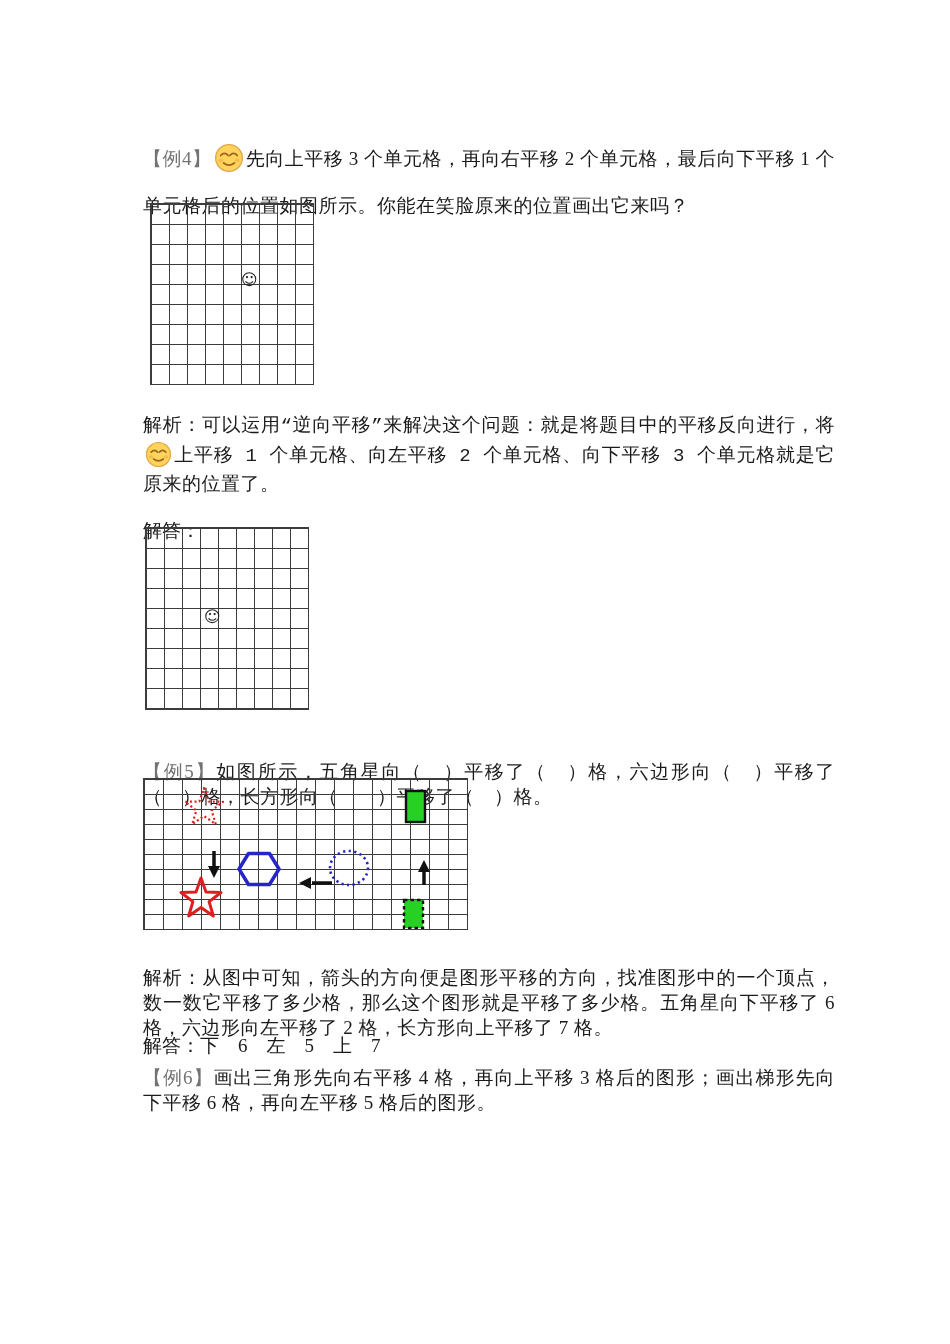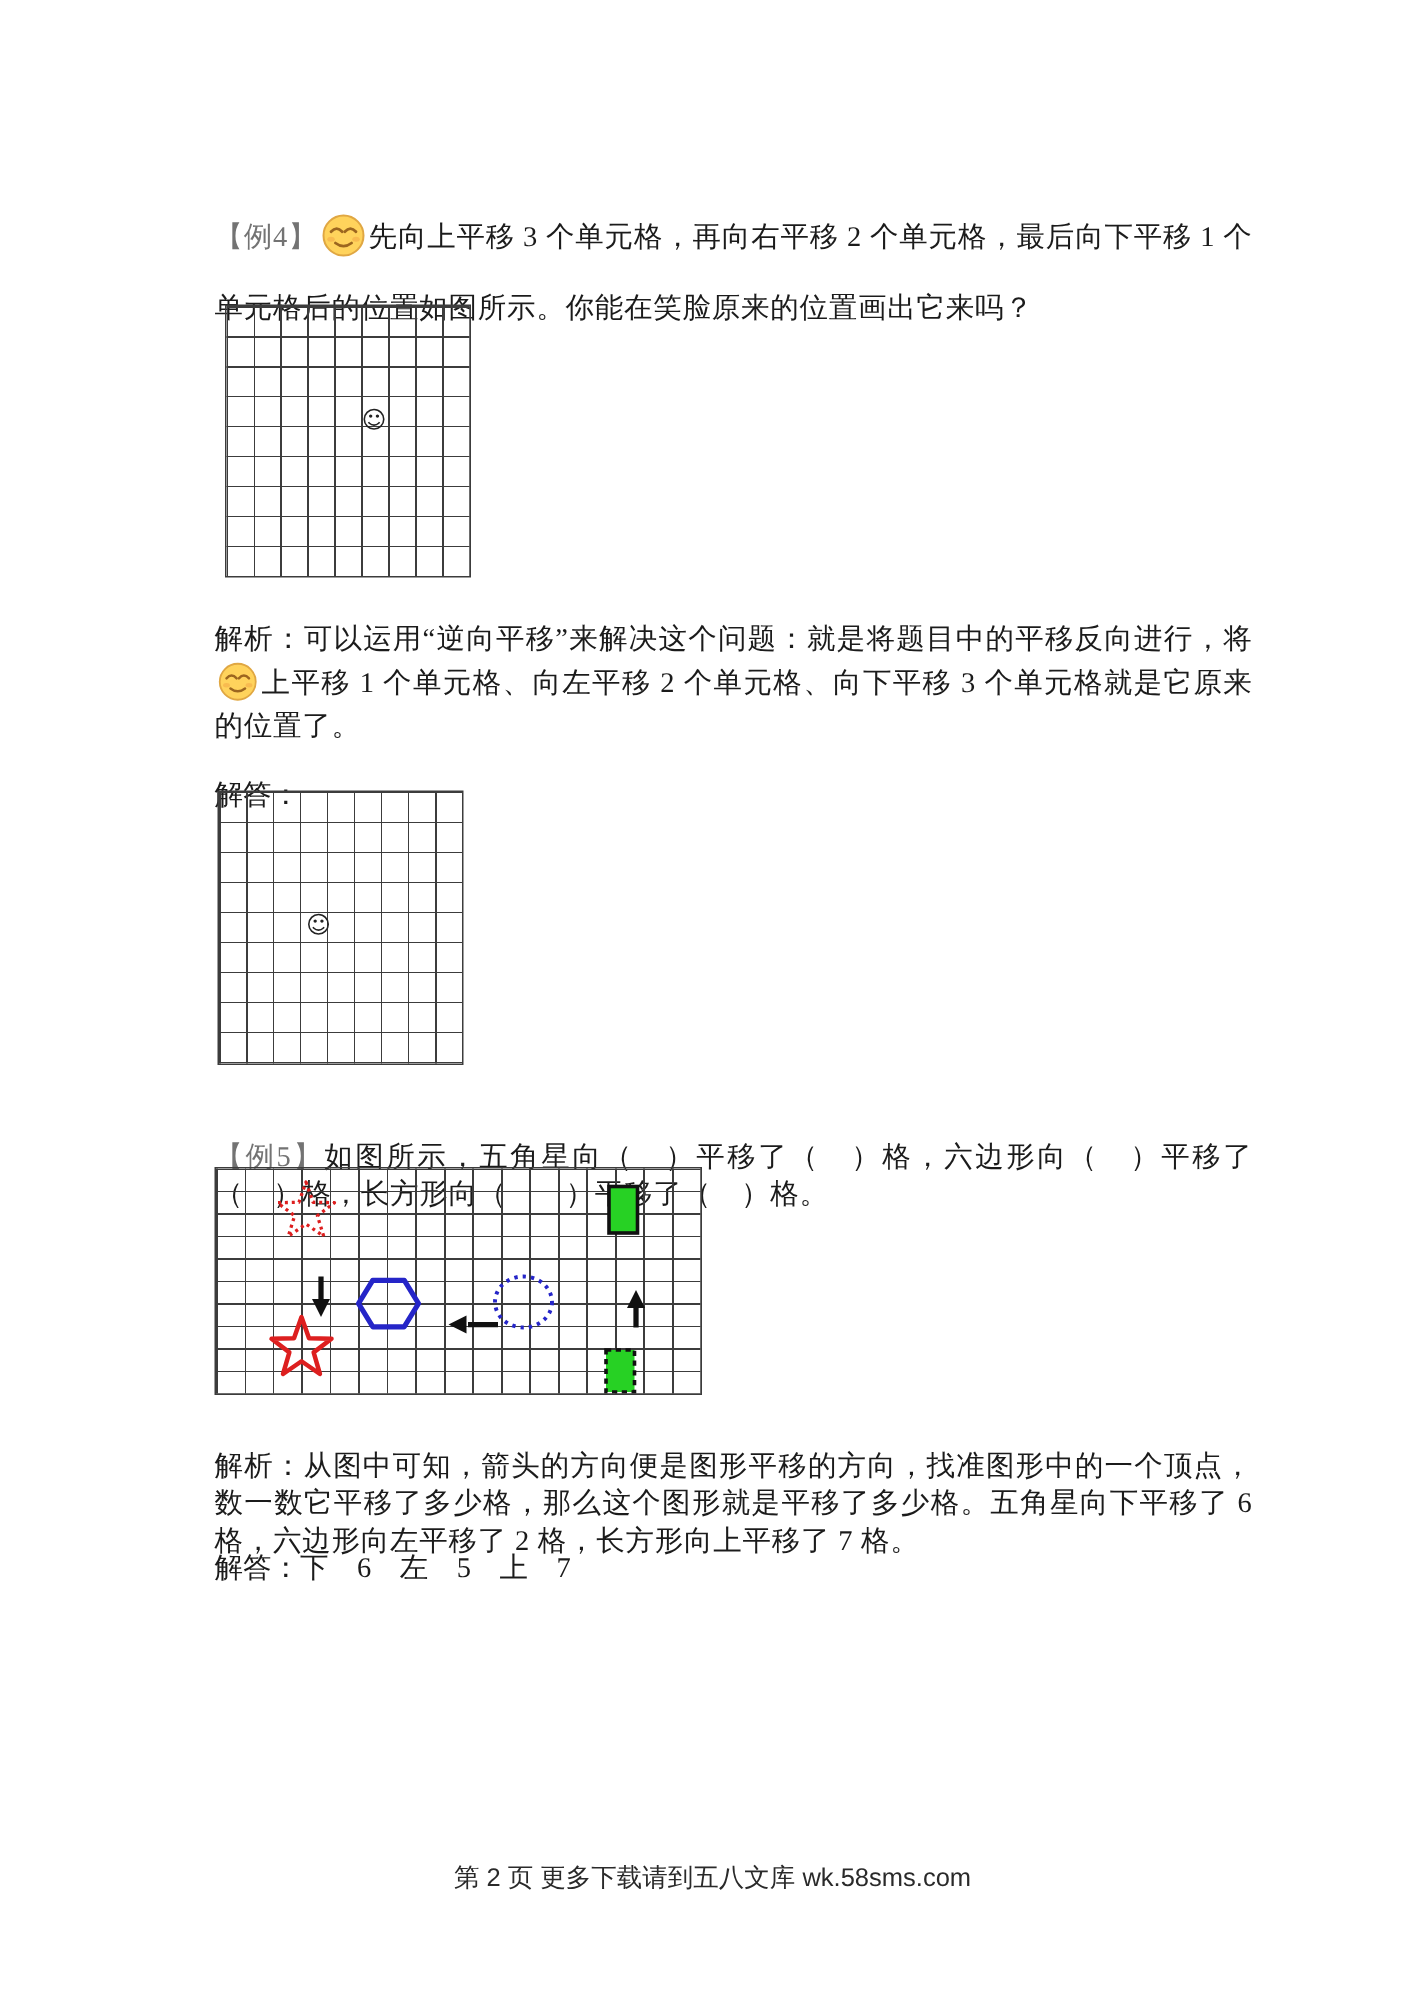--- a/index.html
+++ b/index.html
@@ -4,21 +4,21 @@
 <style>
   html,body{margin:0;padding:0;background:#fff;}
   .page{
     position:relative;width:950px;height:1344px;background:#ffffff;
     font-family:"Liberation Serif","DejaVu Serif",serif;
     color:#1b1b1b;overflow:hidden;
   }
   .para{position:absolute;left:143px;width:692px;font-size:19px;line-height:25px;
         text-align:justify;letter-spacing:0.5px;}
   .q4{top:116px;line-height:47px;}
-  .a4{top:393px;line-height:29px;}
+  .a4{top:393px;line-height:29px;font-family:Liberation Mono, monospace;}
   .ans-line{position:absolute;left:143px;font-size:19px;line-height:25px;}
   .red-label{color:#737373;}
   .emoji{display:inline-block;vertical-align:-8px;margin:0 2px;}
   .emoji.small{vertical-align:-7px;}
   
   .grid{position:absolute;border:1px solid #3c3c3c;background:
     repeating-linear-gradient(to right,#3c3c3c 0 1px,transparent 1px 18px),
     repeating-linear-gradient(to bottom,#3c3c3c 0 1px,transparent 1px 20px);}
   .grid1{left:150px;top:203px;width:162px;height:180px;}
   .grid2{left:145px;top:527px;width:162px;height:181px;}
@@ -95,16 +95,16 @@
       <rect x="262" y="12" width="19" height="31" stroke="#111" stroke-width="2.4" fill="#27d124"></rect>
 
       <rect x="260" y="121" width="19" height="28" stroke="#111" stroke-width="2.4" stroke-dasharray="3.5 3" fill="#27d124"></rect>
     </svg>
   </div>
 
   <p class="para" style="top:946px;">解析：从图中可知，箭头的方向便是图形平移的方向，找准图形中的一个顶点，数一数它平移了多少格，那么这个图形就是平移了多少格。五角星向下平移了 6 格，六边形向左平移了 2 格，长方形向上平移了 7 格。</p>
 
   <p class="ans-line" style="top:1021px;margin-top:12px;">解答：下　6　左　5　上　7</p>
 
+  <p class="para" style="top:1046px;"><span class="red-label">【例6】</span><span>画出三角形先向右平移 4 格，再向上平移 3 格后的图形；画出梯形先向下平移 6 格，再向左平移 5 格后的图形。</span></p>
 
-  <div class="footer">第 2 页 更多下载请到五八文库 wk.58sms.com</div>
 
 </div>
 
 </body></html>

